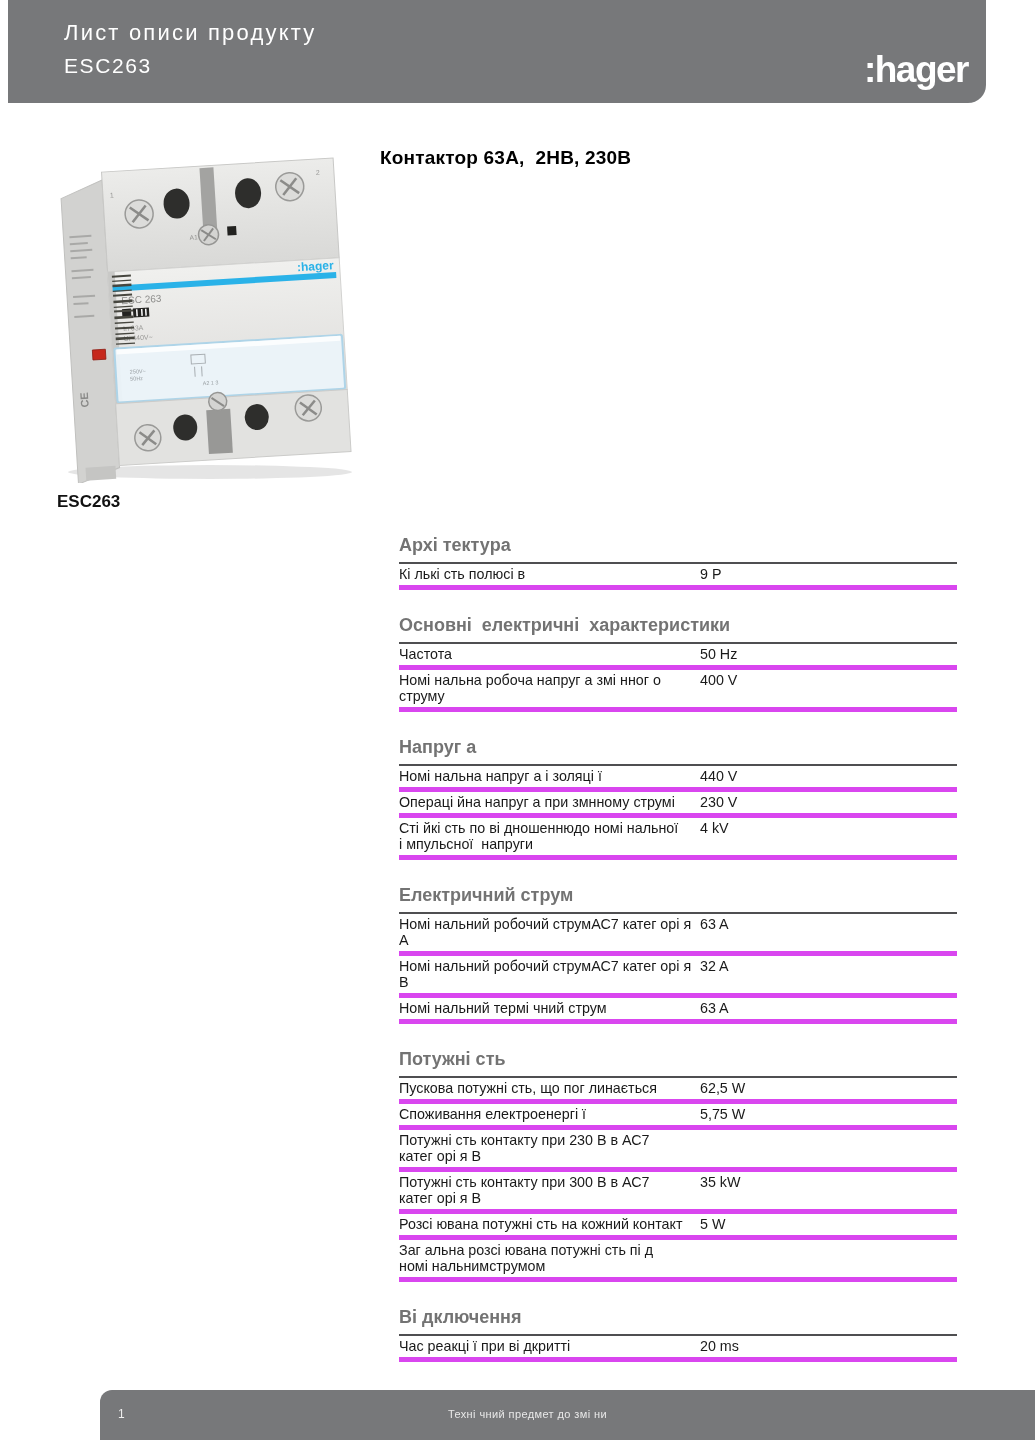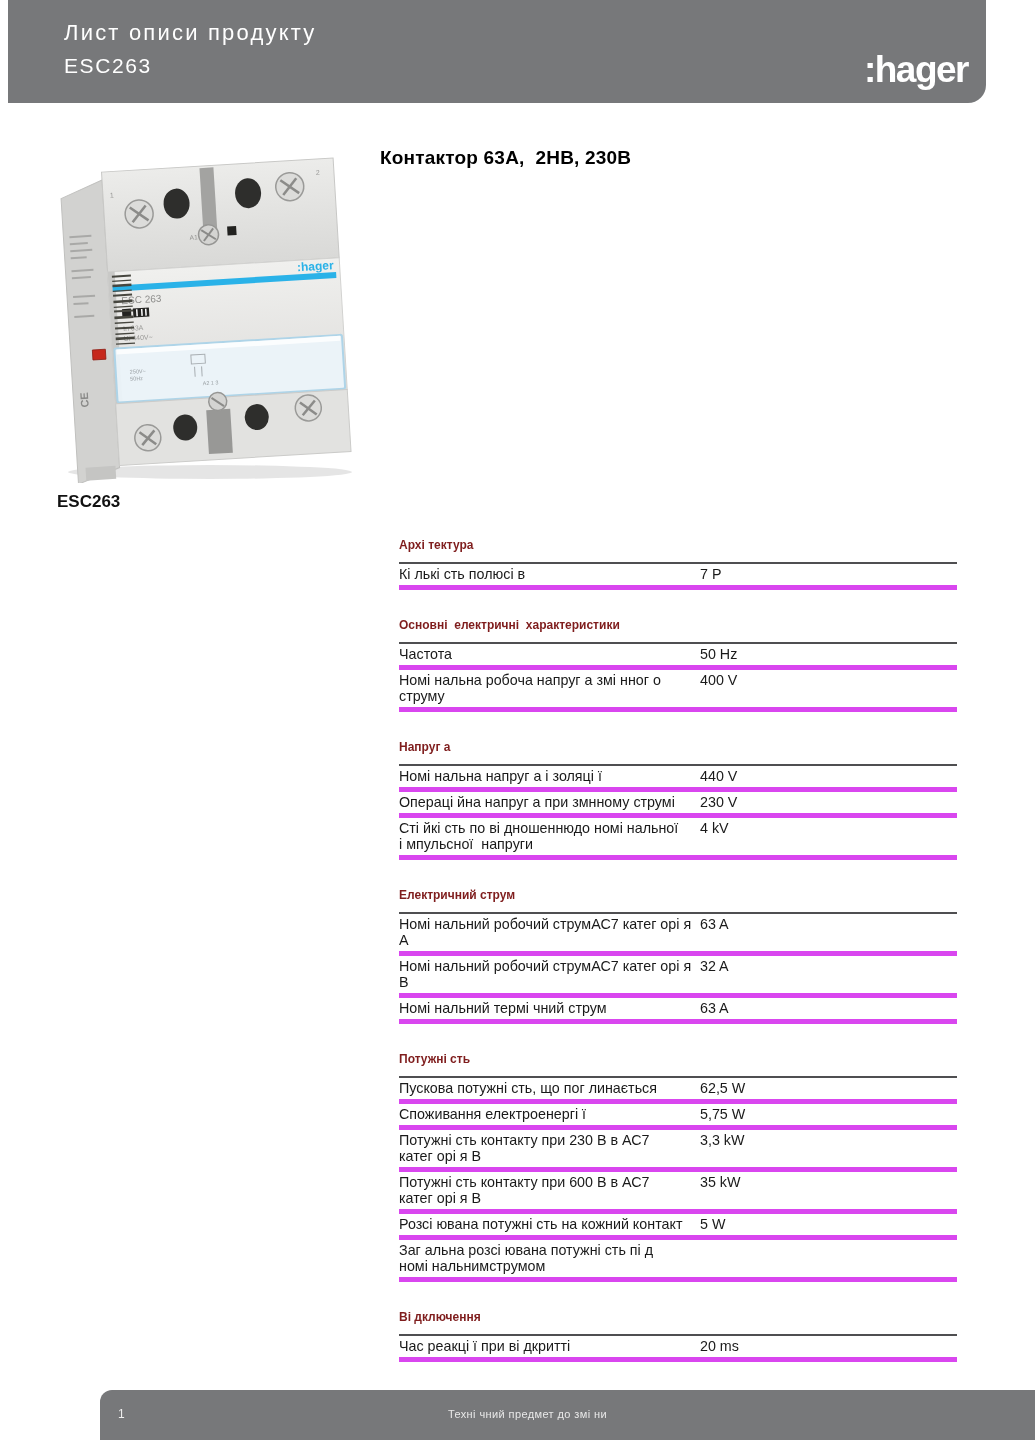--- a/index.html
+++ b/index.html
@@ -31,21 +31,21 @@
   }
   .product-image { position:absolute; left:50px; top:138px; width:312px; height:345px; }
   .product-caption {
     position:absolute; left:57px; top:492px; font-size:17px; font-weight:bold; color:#111;
   }
   
   .spec-tables { position:absolute; left:399px; top:536px; width:558px; }
   .section { margin-top:26px; }
   .section:first-child { margin-top:0; }
   .sec-title {
-    font-size:12px; font-weight:bold; color:#7f1d1d; height:18px; line-height:18px;
+    font-size:18px; font-weight:bold; color:#737373; height:18px; line-height:18px;
     margin-bottom:8px; white-space:pre-wrap;
   }
   .sec-table { border-top:2px solid #4f4f51; }
   .row {
     display:flex; padding:2px 0 3px 0; border-bottom:5px solid #d946ef;
   }
   .lab { width:301px; font-size:14.3px; line-height:16px; white-space:pre-wrap; }
   .val { flex:1; font-size:14.3px; line-height:16px; white-space:pre-wrap; }
   
   .footer {
@@ -188,21 +188,21 @@
   </div>
 
   <div class="product-caption">ESC263</div>
 
   <div class="spec-tables" id="spec-sections">
       <div class="section">
         <div class="sec-title">Архі тектура</div>
         <div class="sec-table">
           <div class="row">
             <div class="lab"><div>Кі лькі сть полюсі в</div></div>
-            <div class="val">7 P</div>
+            <div class="val">9 P</div>
           </div>
         </div>
       </div>
       <div class="section">
         <div class="sec-title">Основні  електричні  характеристики</div>
         <div class="sec-table">
           <div class="row">
             <div class="lab"><div>Частота</div></div>
             <div class="val">50 Hz</div>
           </div>
@@ -252,24 +252,23 @@
           <div class="row">
             <div class="lab"><div>Пускова потужні сть, що пог линається</div></div>
             <div class="val">62,5 W</div>
           </div>
           <div class="row">
             <div class="lab"><div>Споживання електроенергі ї</div></div>
             <div class="val">5,75 W</div>
           </div>
           <div class="row">
             <div class="lab"><div>Потужні сть контакту при 230 В в АС7</div><div>катег орі я В</div></div>
-            <div class="val">3,3 kW</div>
-          </div>
-          <div class="row">
-            <div class="lab"><div>Потужні сть контакту при 600 В в АС7</div><div>катег орі я В</div></div>
+          </div>
+          <div class="row">
+            <div class="lab"><div>Потужні сть контакту при 300 В в АС7</div><div>катег орі я В</div></div>
             <div class="val">35 kW</div>
           </div>
           <div class="row">
             <div class="lab"><div>Розсі ювана потужні сть на кожний контакт</div></div>
             <div class="val">5 W</div>
           </div>
           <div class="row">
             <div class="lab"><div>Заг альна розсі ювана потужні сть пі д</div><div>номі нальнимструмом</div></div>
           </div>
         </div>

